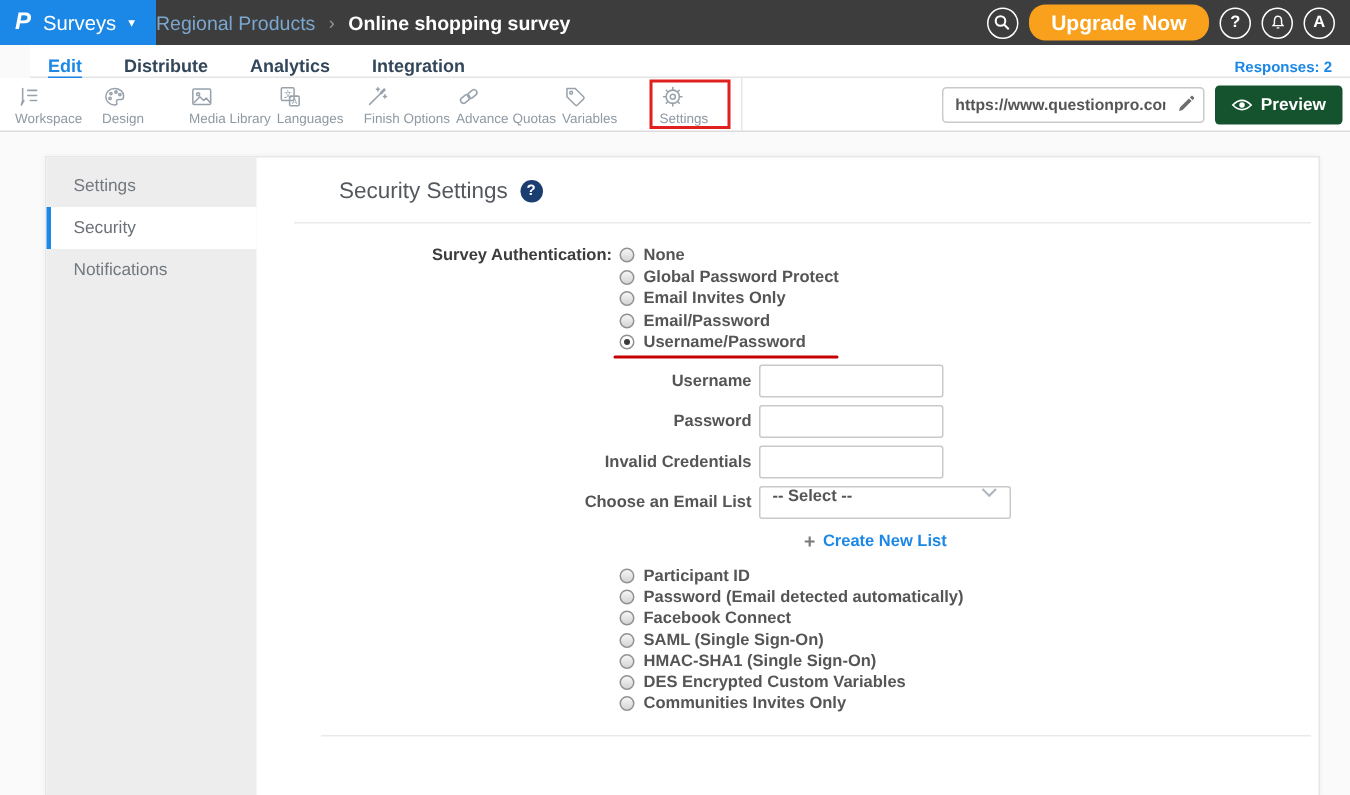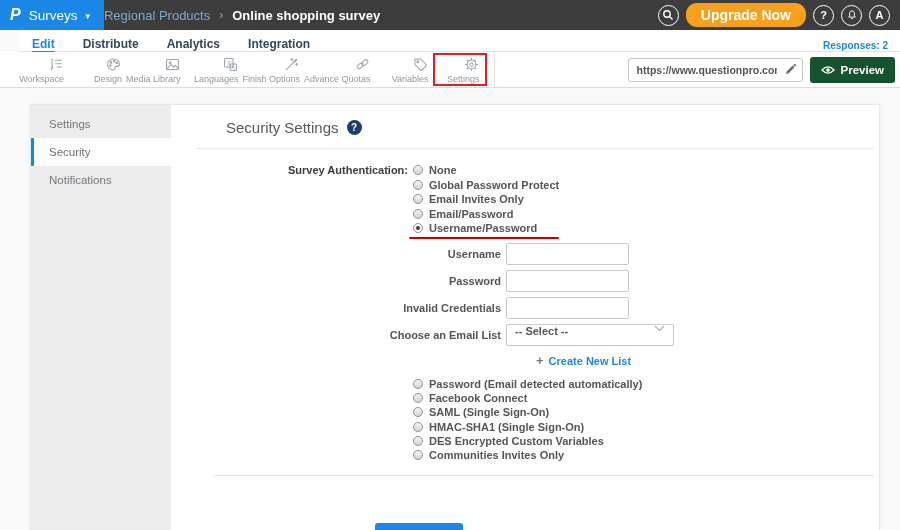--- a/index.html
+++ b/index.html
@@ -27,21 +27,21 @@
   
   .tabbar { height:22px; background:#fff; border-bottom:1px solid #e4e4e4;
             display:flex; align-items:flex-end; padding:0 12px; gap:28px;margin-left:20px; }
   .tab { font-size:12px; font-weight:700; color:#33475b; cursor:pointer; }
   .tab.active { color:#1b87e6; text-decoration:underline; text-underline-offset:3px; }
   .responses { margin-left:auto; font-size:10px; font-weight:600; color:#1b87e6; }
   
   .toolbar { height:36px; background:#fff; border-bottom:1px solid #dcdcdc;
              display:flex; align-items:center; padding-left:8px; }
   .tool { min-width:58px; padding:0 2px; display:flex; flex-direction:column;
-          align-items:flex-end; gap:1px; cursor:pointer; }
+          align-items:flex-start; gap:1px; cursor:pointer; }
   .tool svg { width:17px; height:17px; stroke:#98a2ac; fill:none; stroke-width:1.2; stroke-linecap:round; stroke-linejoin:round; }
   .tool-label { font-size:9px; color:#8e99a3; white-space:nowrap; }
   .tool-highlight { border:2px solid #e01f1f; padding:1px 3px 0 3px; margin-left:2px; }
   .toolbar-divider { width:1px; height:35px; background:#e6e6e6; margin-left:7px; }
   .toolbar-right { margin-left:auto; display:flex; align-items:center; gap:7px; padding-right:5px; }
   .url-box { display:flex; align-items:center; border:1px solid #cacaca; border-radius:3px;
              height:24px; background:#fff; overflow:hidden; }
   .url-input { border:none; outline:none; width:150px; font-size:10.5px; color:#555;
                padding:0 2px 0 8px; font-family:inherit; font-weight:600; }
   .url-edit { width:23px; height:100%; display:flex; align-items:center; justify-content:center; cursor:pointer; }
@@ -309,20 +309,24 @@
         </div>
         <div class="create-row">
           <span class="plus-glyph">+</span>
           <span class="create-link">Create New List</span>
         </div>
       </div>
 
       <div class="radio-stack2">
         <div class="radio-row">
           <span class="radio"></span>
+          <span class="radio-label">Participant ID</span>
+        </div>
+        <div class="radio-row">
+          <span class="radio"></span>
           <span class="radio-label">Password (Email detected automatically)</span>
         </div>
         <div class="radio-row">
           <span class="radio"></span>
           <span class="radio-label">Facebook Connect</span>
         </div>
         <div class="radio-row">
           <span class="radio"></span>
           <span class="radio-label">SAML (Single Sign-On)</span>
         </div>

